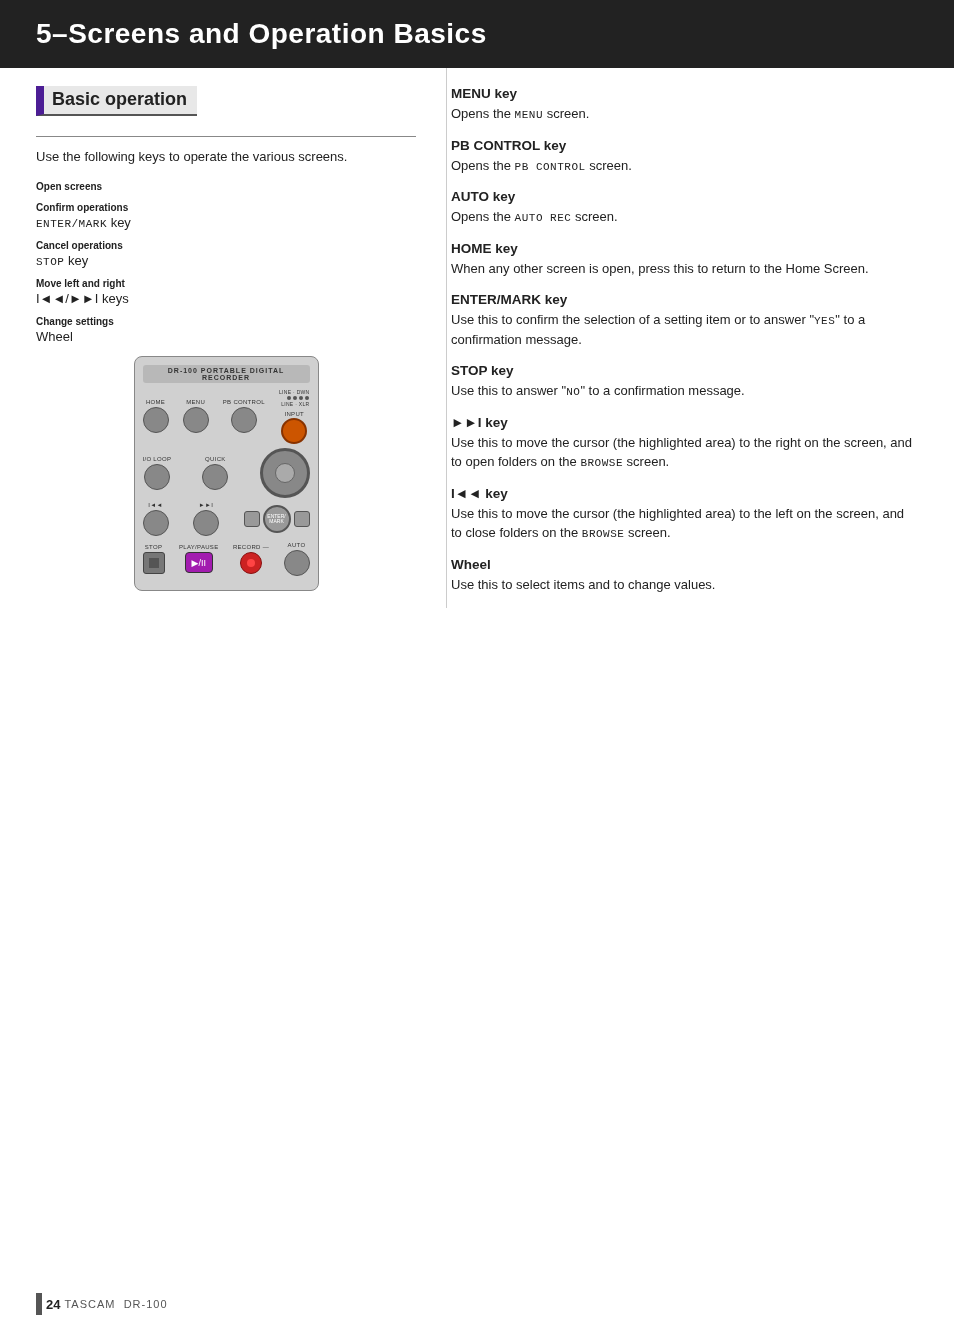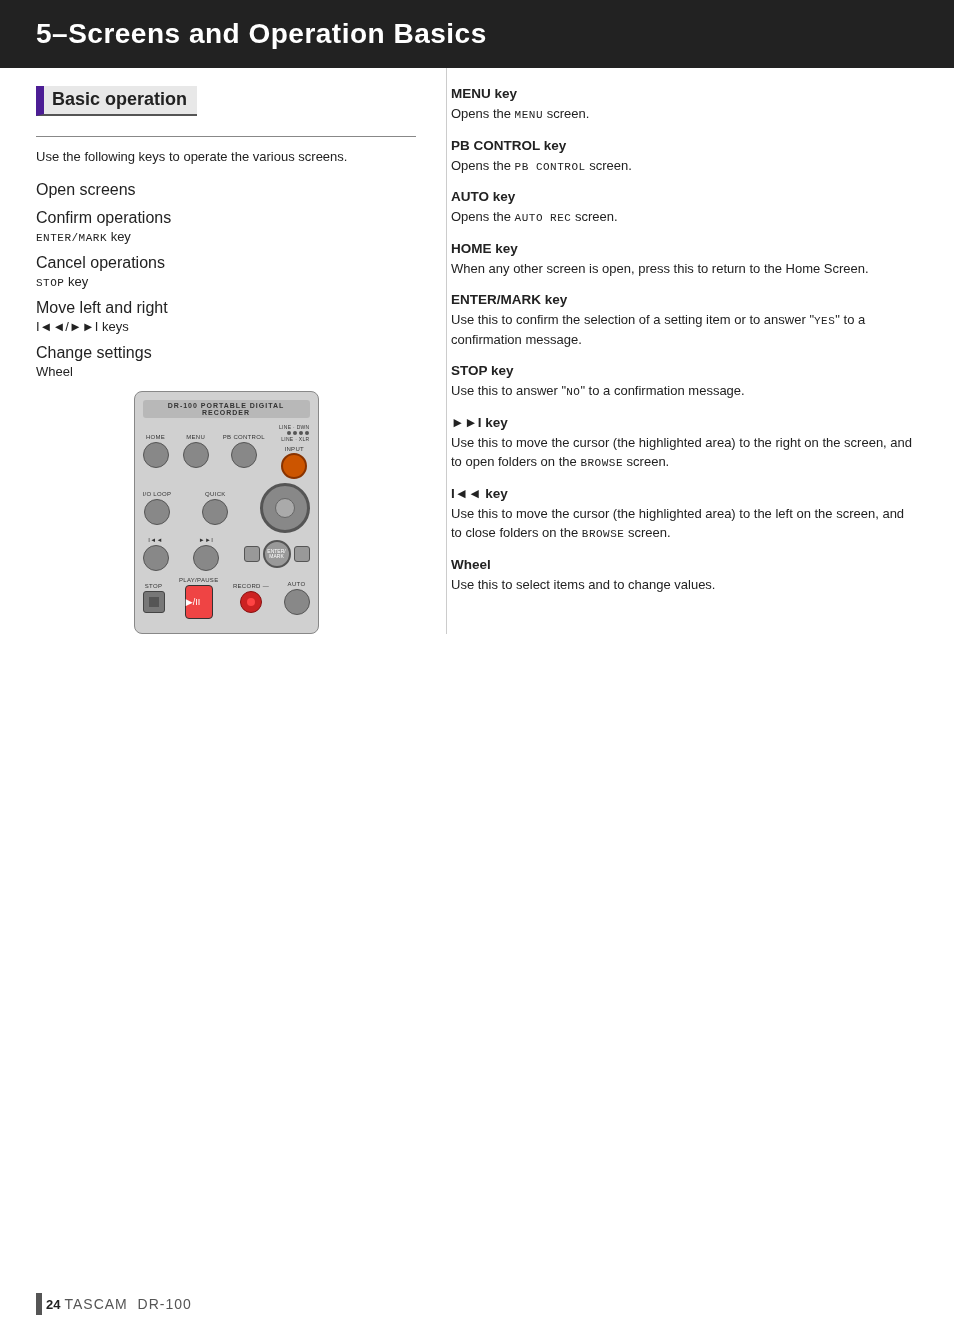--- a/index.html
+++ b/index.html
@@ -69,22 +69,22 @@
       border-left: 8px solid #4c1d95;
     }
 
     .intro-text {
       margin-bottom: 14px;
       font-size: 13px;
       line-height: 1.5;
     }
 
     .sub-heading {
-      font-weight: normal;
-      font-size: 16px;
+      font-weight: bold;
+      font-size: 10px;
       margin-top: 10px;
       margin-bottom: 2px;
     }
 
     .sub-content {
       font-size: 13px;
       margin-bottom: 4px;
       font-family: Arial, Helvetica, sans-serif;
     }
 
@@ -192,21 +192,21 @@
       height: 22px;
       background: #555;
     }
 
     .footer-text {
       font-size: 13px;
       font-weight: bold;
     }
 
     .footer-sub {
-      font-size: 14px;
+      font-size: 11px;
       color: #555;
       letter-spacing: 1px;
     }
 
     .hr-line {
       border: none;
       border-top: 1.5px solid #888;
       margin: 8px 0 10px 0;
     }
 
@@ -336,21 +336,21 @@
 
           <div class="device-row" style="margin-top:6px;">
             <div class="key-btn">
               <span class="key-label">STOP</span>
               <div style="width:22px;height:22px;background:#777;border:1.5px solid #444;border-radius:3px;display:flex;align-items:center;justify-content:center;">
                 <div style="width:10px;height:10px;background:#555;"></div>
               </div>
             </div>
             <div class="key-btn">
               <span class="key-label">PLAY/PAUSE</span>
-              <div style="width:28px;height:34px;background:#ef4444;border:1.5px solid #333;border-radius:4px;display:flex;align-items:center;justify-content:flex-start;">
+              <div style="width:28px;height:21px;background:#a21caf;border:1.5px solid #333;border-radius:4px;display:flex;align-items:center;justify-content:center;">
                 <span style="font-size:9px;color:#fff;">▶/II</span>
               </div>
             </div>
             <div class="key-btn">
               <span class="key-label">RECORD —</span>
               <div style="width:22px;height:22px;background:#cc2222;border:1.5px solid #881111;border-radius:50%;display:flex;align-items:center;justify-content:center;">
                 <div style="width:8px;height:8px;background:#ff4444;border-radius:50%;"></div>
               </div>
             </div>
             <div class="key-btn">

